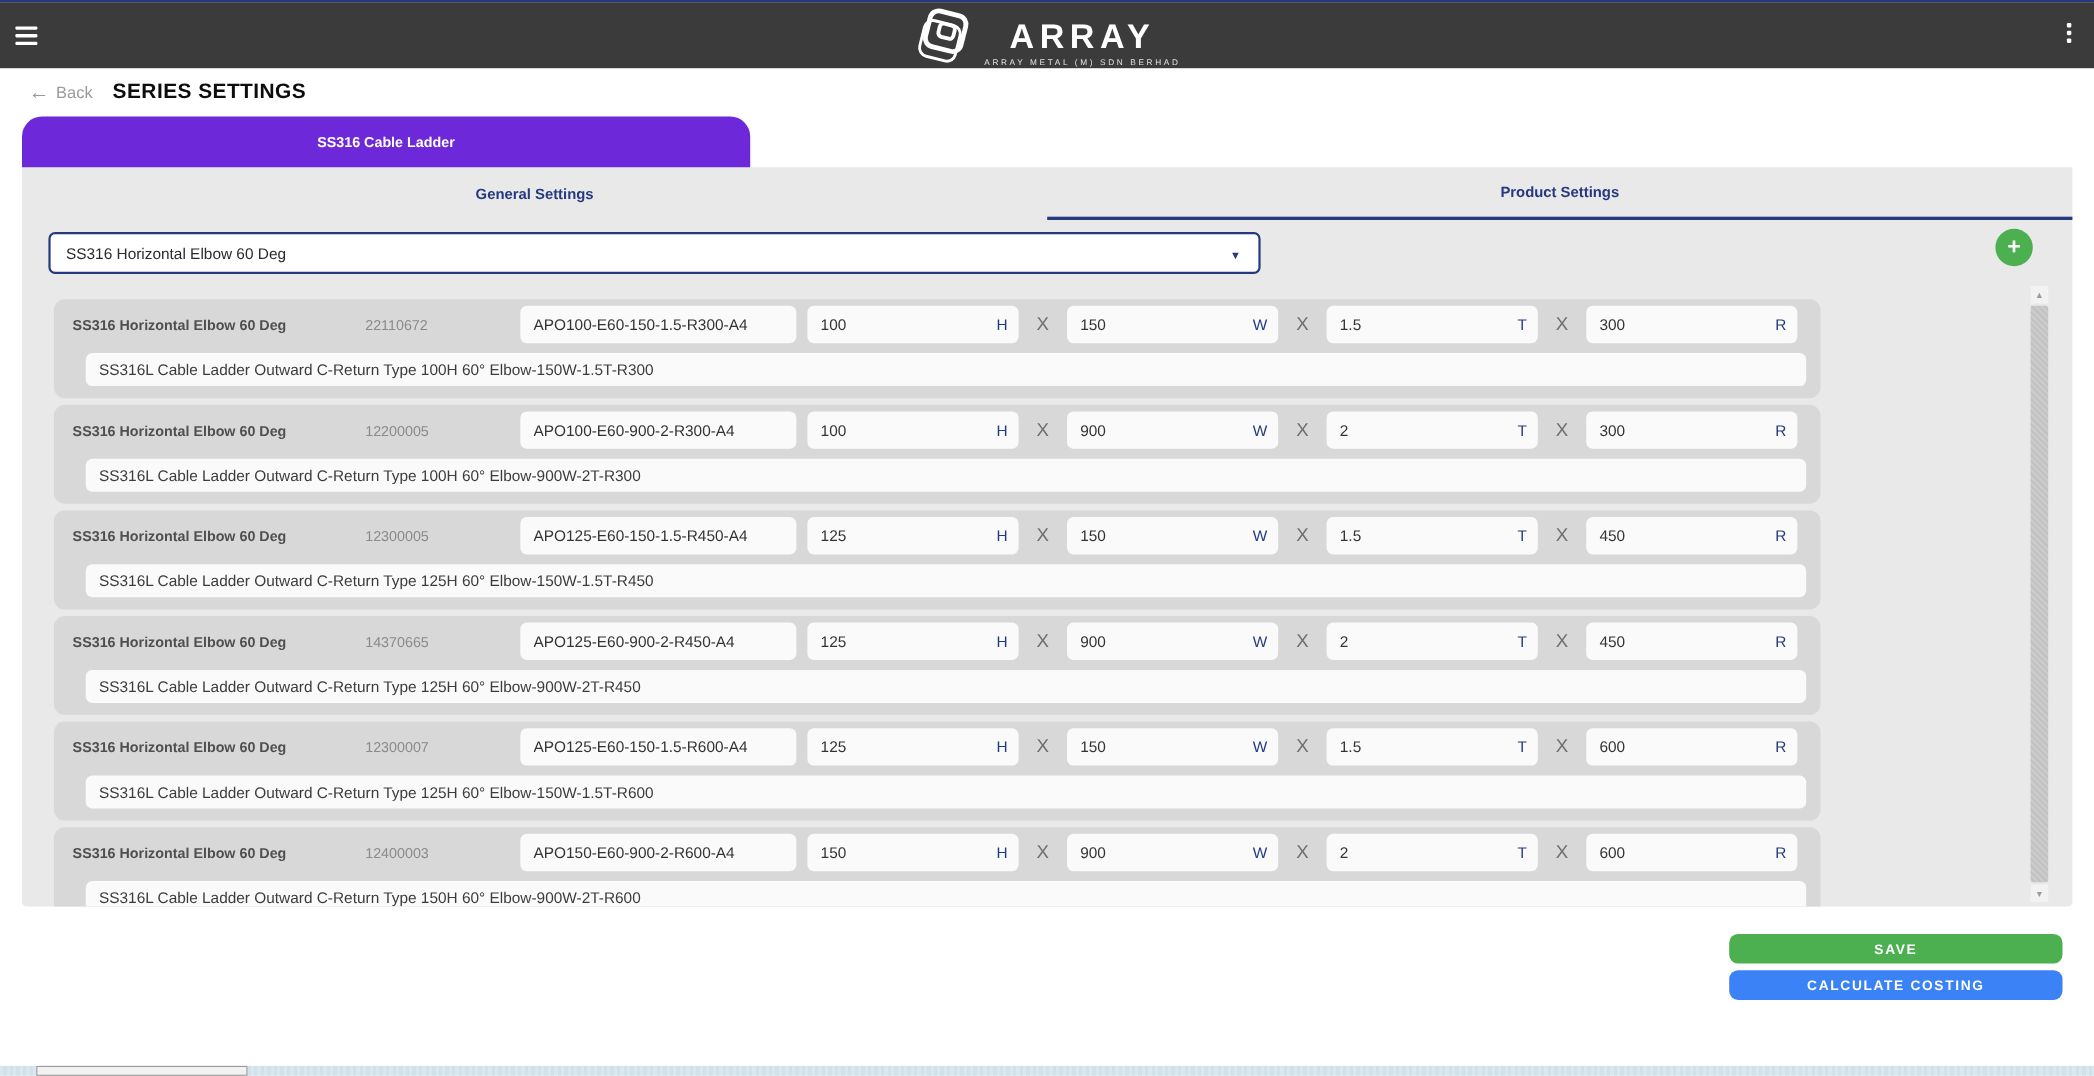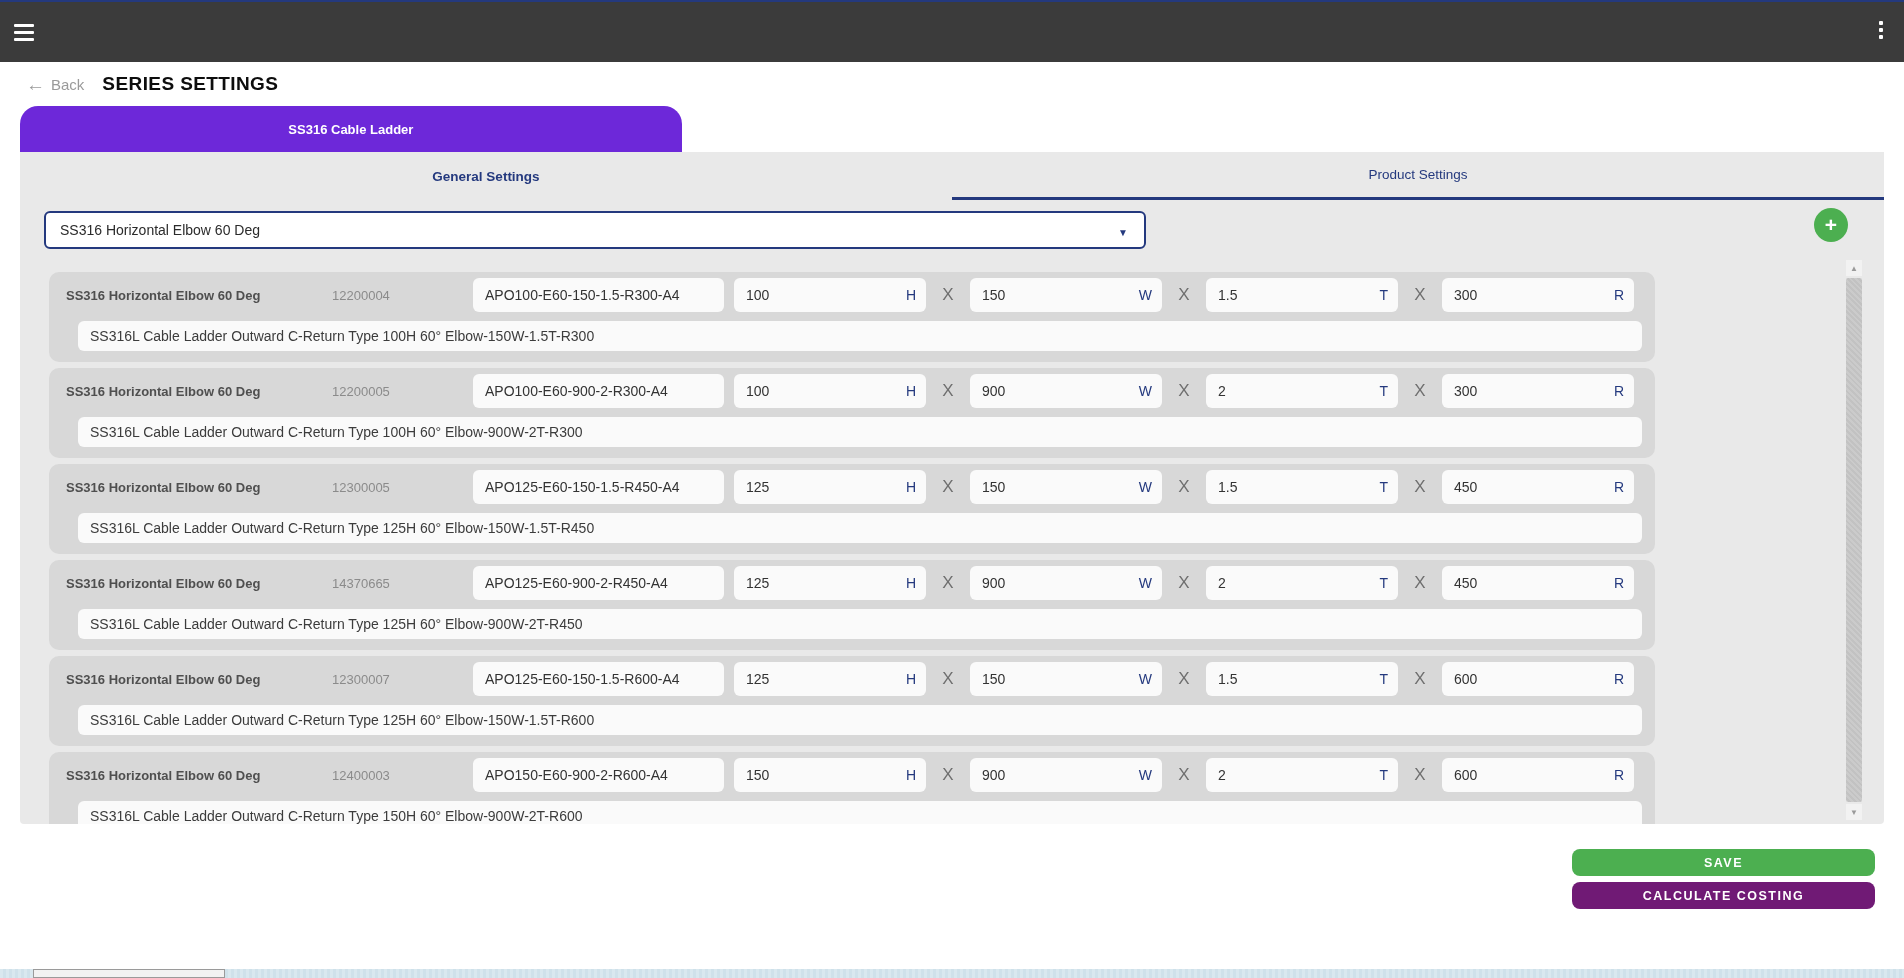--- a/index.html
+++ b/index.html
@@ -36,21 +36,21 @@
                 border-radius:18px 18px 0 0; z-index:2; }
   .tab-purple-group { flex:1; display:flex; background:#8e98e3; margin-left:-18px;
                       padding-left:18px; border-radius:0 18px 0 0; }
   .tab-purple-group .tab { flex:1; color:#f6f7fd; }
 
   
   .panel { position:relative; background:#e9e9e9; height:672px; border-radius:0 0 4px 4px; }
   .subtabs { display:flex; height:48px; }
   .subtab { flex:1; display:flex; align-items:center; justify-content:center;
             color:#24397e; font-size:13.5px; font-weight:600; cursor:pointer; }
-  .subtab.active { font-weight:400; border-bottom:3px solid #24397e; }
+  .subtab.active { font-weight:700; border-bottom:3px solid #24397e; }
 
   .toolbar { position:relative; height:62px; }
   .series-select { position:absolute; left:24px; top:11px; width:1102px; height:38px;
                    background:#fff; border:2px solid #24397e; border-radius:6px;
                    display:flex; align-items:center; padding:0 34px 0 14px;
                    font-size:14px; color:#2b2b2b; cursor:pointer; }
   .select-caret { position:absolute; right:16px; top:14px; font-size:10px; color:#24397e; }
   .add-btn { position:absolute; right:36px; top:8px; width:34px; height:34px; border-radius:50%;
              background:#4caf50; color:#fff; font-size:21px; font-weight:bold;
              display:flex; align-items:center; justify-content:center; cursor:pointer; }
@@ -86,39 +86,50 @@
   .scroll-thumb { flex:1; margin:2px 0; border-radius:2px;
                   background:repeating-linear-gradient(45deg,#cbcbcb 0 2px,#c2c2c2 2px 4px); cursor:grab; }
 
   
   .actions { position:absolute; right:29px; top:849px; width:303px;
              display:flex; flex-direction:column; gap:6px; }
   .btn { height:27px; border:none; border-radius:8px; color:#fff; font-size:12.5px;
          font-weight:bold; letter-spacing:1.5px; cursor:pointer;
          font-family:Liberation Sans, sans-serif; }
   .btn-save { background:#4caf50; }
-  .btn-calc { background:#701a75; }
+  .btn-calc { background:#3b82f6; }
 
   
   .hscroll { position:absolute; left:0; right:0; bottom:0; height:9px;
              background:repeating-linear-gradient(90deg,#d9e8ef 0 3px,#cfe1ea 3px 6px); }
   .hthumb { position:absolute; left:33px; top:0; bottom:0; width:192px;
             background:#f2f2f2; border:1px solid #9a9a9a; cursor:grab; }
 </style>
 </head>
 <body>
 
 <div class="top-line"></div>
 
 <header class="app-header">
   <div class="hamburger">
     <span></span>
       <span></span>
       <span></span>
   </div>
+  <div class="logo">
+    <svg class="logo-icon" viewBox="0 0 64 72" fill="none">
+      <rect x="14" y="6" width="38" height="38" rx="9" transform="rotate(14 33 25)" stroke="#ffffff" stroke-width="5"></rect>
+      <rect x="8" y="16" width="38" height="38" rx="9" transform="rotate(14 27 35)" stroke="#ffffff" stroke-width="3"></rect>
+      <rect x="26" y="18" width="16" height="14" rx="4" transform="rotate(14 34 25)" stroke="#ffffff" stroke-width="4"></rect>
+    </svg>
+    <div class="logo-txt">
+      <div class="brand">ARRAY</div>
+      <div class="tagline">ARRAY METAL (M) SDN BERHAD</div>
+    </div>
+  </div>
   <div class="kebab">
     <i></i>
       <i></i>
       <i></i>
   </div>
 </header>
 
 <div class="title-row">
   <div class="back">
     <span class="back-arrow">←</span>
@@ -144,21 +155,21 @@
         <span class="select-caret">▼</span>
       </div>
       <div class="add-btn">+</div>
     </div>
 
     <div class="list">
       <div class="rows">
   <div class="row-card">
     <div class="row-head">
       <span class="series-name">SS316 Horizontal Elbow 60 Deg</span>
-      <span class="prod-code">12200004</span>
+      <span class="prod-code">22110672</span>
       <div class="field part-field">
         <input value="APO100-E60-150-1.5-R300-A4" style="">
       </div>
       <div class="field dim-field">
         <input value="100" style="">
         <span class="dim-label">H</span>
       </div>
       <span class="xsep">X</span>
       <div class="field dim-field">
         <input value="150" style="">

